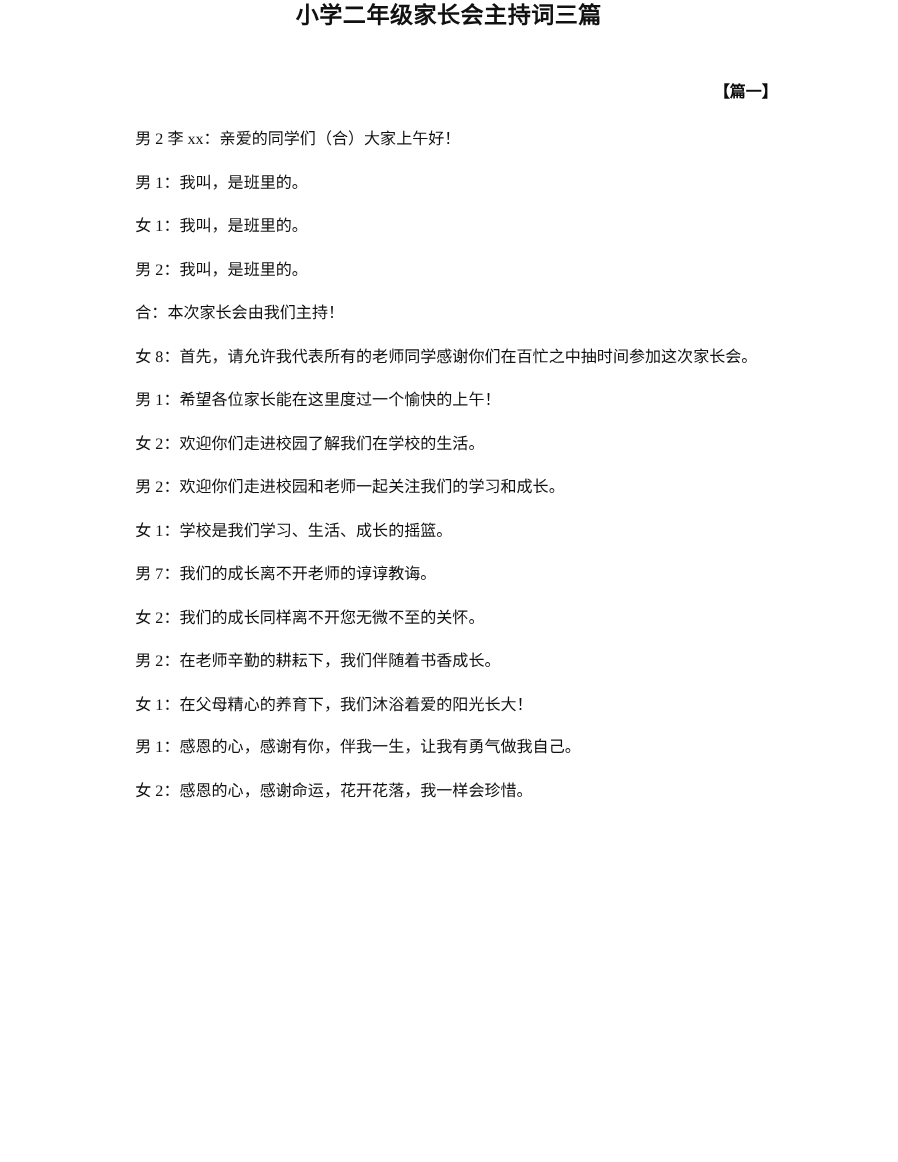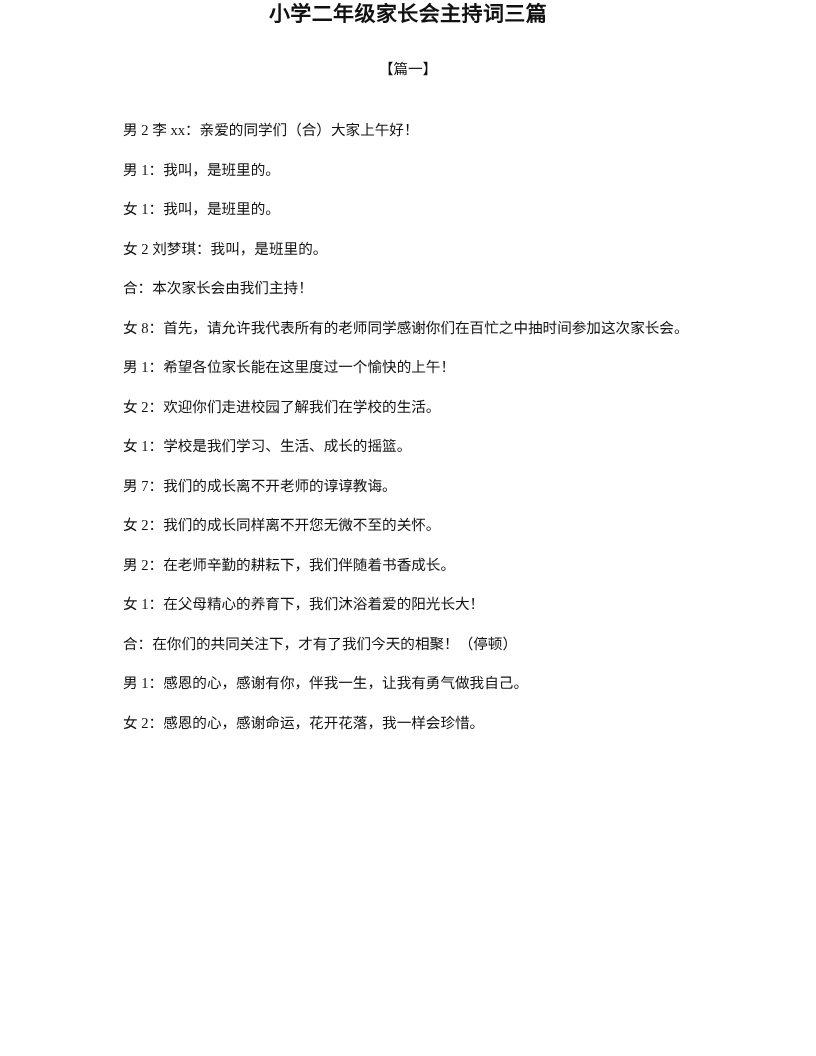--- a/index.html
+++ b/index.html
@@ -38,25 +38,25 @@
     font-size: 21px;
     line-height: 28px;
     text-align: center;
     letter-spacing: 0.4px;
     margin: 0;
     color: #111111;
   }
 
   .section-heading {
     font-family: "Liberation Serif", "DejaVu Serif", serif;
-    font-weight: 400;
+    font-weight: 700;
     font-size: 14.5px;
     line-height: 22px;
-    text-align: center;
-    margin: 0;
+    text-align: right;
+    margin: 15px;
     padding-top: 58px;
     color: #0d0d0d;
   }
 
   .body-list {
     list-style: none;
     margin: 0;
     padding: 0;
   }
 
@@ -66,21 +66,21 @@
     line-height: 25px;
     text-align: justify;
     text-justify: inter-ideograph;
     text-indent: 29px;
     margin: 0;
     color: #111111;
     word-break: break-all;
   }
 
   .para.first-para {
-    margin-top: 38px;
+    margin-top: 20px;
   }
 
   .para + .para {
     margin-top: 14.5px;
   }
 </style>
 </head>
 <body>
 
 <div class="page">
@@ -88,30 +88,30 @@
   <h1 class="doc-title">小学二年级家长会主持词三篇</h1>
 
   <div class="content">
 
     <p class="section-heading">【篇一】</p>
 
     <div class="body-list">
       <p class="para first-para">男 2 李 xx：亲爱的同学们（合）大家上午好！</p>
       <p class="para">男 1：我叫，是班里的。</p>
       <p class="para">女 1：我叫，是班里的。</p>
-      <p class="para">女 2 刘梦琪：我叫，是班里的。</p>
+      <p class="para">男 2：我叫，是班里的。</p>
       <p class="para">合：本次家长会由我们主持！</p>
       <p class="para">女 8：首先，请允许我代表所有的老师同学感谢你们在百忙之中抽时间参加这次家长会。</p>
       <p class="para">男 1：希望各位家长能在这里度过一个愉快的上午！</p>
       <p class="para">女 2：欢迎你们走进校园了解我们在学校的生活。</p>
+      <p class="para">男 2：欢迎你们走进校园和老师一起关注我们的学习和成长。</p>
       <p class="para">女 1：学校是我们学习、生活、成长的摇篮。</p>
       <p class="para">男 7：我们的成长离不开老师的谆谆教诲。</p>
       <p class="para">女 2：我们的成长同样离不开您无微不至的关怀。</p>
       <p class="para">男 2：在老师辛勤的耕耘下，我们伴随着书香成长。</p>
       <p class="para">女 1：在父母精心的养育下，我们沐浴着爱的阳光长大！</p>
-      <p class="para">合：在你们的共同关注下，才有了我们今天的相聚！（停顿）</p>
       <p class="para">男 1：感恩的心，感谢有你，伴我一生，让我有勇气做我自己。</p>
       <p class="para">女 2：感恩的心，感谢命运，花开花落，我一样会珍惜。</p>
     </div>
 
   </div>
 
 </div>
 
 </body></html>

